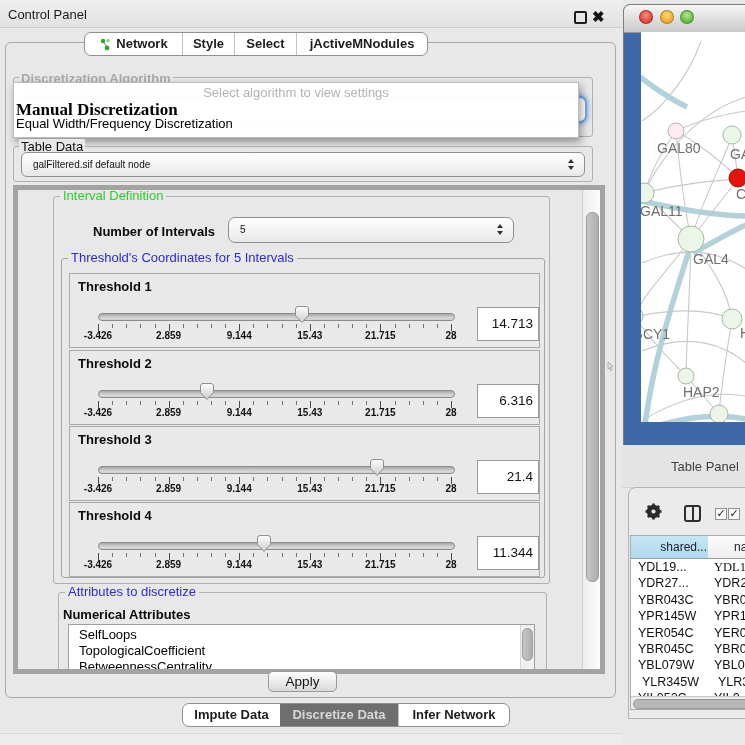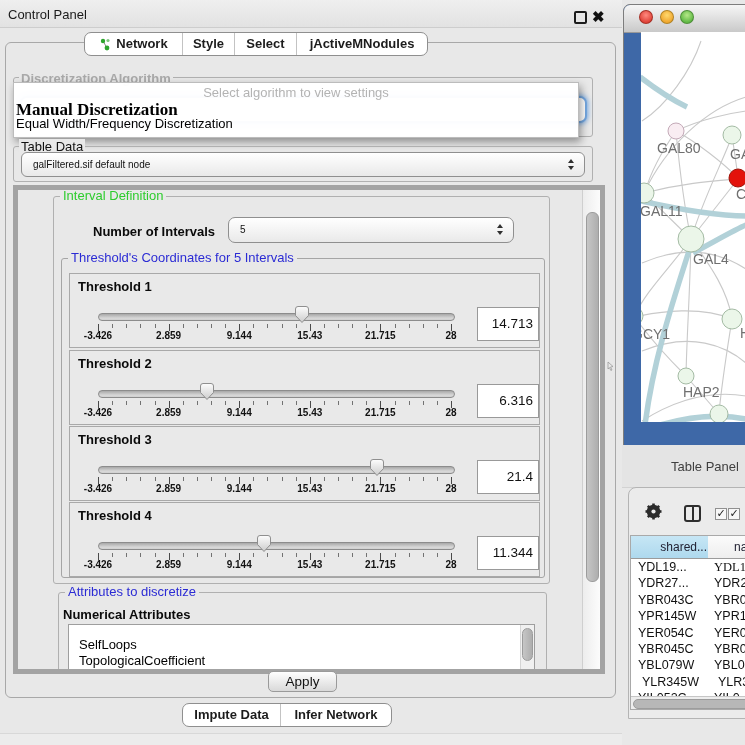--- a/index.html
+++ b/index.html
@@ -284,39 +284,42 @@
               <div class="vfield">11.344</div>
             </div>
           </div>
       </div>
     </div>
 
     <div class="groupbox" style="left:40px;top:402px;width:487px;height:100px;">
       <span class="gtitle" style="color:#2b2bd4;">Attributes to discretize</span>
       <span class="abs" style="left:4px;top:14px;font-size:13px;font-weight:bold;color:#0a0a0a;">Numerical Attributes</span>
       <div class="abs" id="attrList" style="left:9px;top:31px;width:465px;height:62px;background:#fff;border:1px solid #9e9e9e;overflow:hidden;">
-          <div style="padding-left: 10px; font-size: 13px; line-height: 16px; padding-top: 12px;">SelfLoops</div>
+          <div style="padding-left: 10px; font-size: 13px; line-height: 16px; padding-top: 2px;">SelfLoops</div>
           <div style="padding-left: 10px; font-size: 13px; line-height: 16px;">TopologicalCoefficient</div>
           <div style="padding-left: 10px; font-size: 13px; line-height: 16px;">BetweennessCentrality</div>
           <div class="abs" style="right:0;top:0;width:13px;height:100%;background:#f0f0f0;border-left:1px solid #d5d5d5;">
           <div class="sthumb" style="left:1px;top:3px;width:9px;height:31px;"></div>
         </div>
         </div>
     </div>
 
     <div class="scrollbarV" style="left:564px;top:0;width:18px;height:479px;">
       <div class="sthumb" style="left:3px;top:22px;width:11px;height:368px;"></div>
     </div>
   </div>
 
   <button class="abs" style="left:268px;top:671px;width:69px;height:21px;border:1px solid #9a9a9a;border-radius:5px;background:linear-gradient(#fefefe,#d9d9d9);font-size:13.5px;font-family:inherit;color:#111;padding:0;">Apply</button>
 
   <div class="tabbar" id="bottomTabs" style="left:143px;top:703px;margin-left:39px;">
       <div class="tabseg" style="width: 97px;">
         <span>Impute Data</span>
+      </div>
+      <div class="tabseg sel" style="width: 118px;">
+        <span>Discretize Data</span>
       </div>
       <div class="tabseg sep" style="width: 110px;">
         <span>Infer Network</span>
       </div>
     </div>
 
   <div class="abs" style="left:0;top:733px;width:622px;height:12px;background:#ececec;border-top:1px solid #d8d8d8;"></div>
 </div>
 
 <svg class="abs" style="left:606px;top:361px;" width="9" height="10" viewBox="0 0 9 10">

